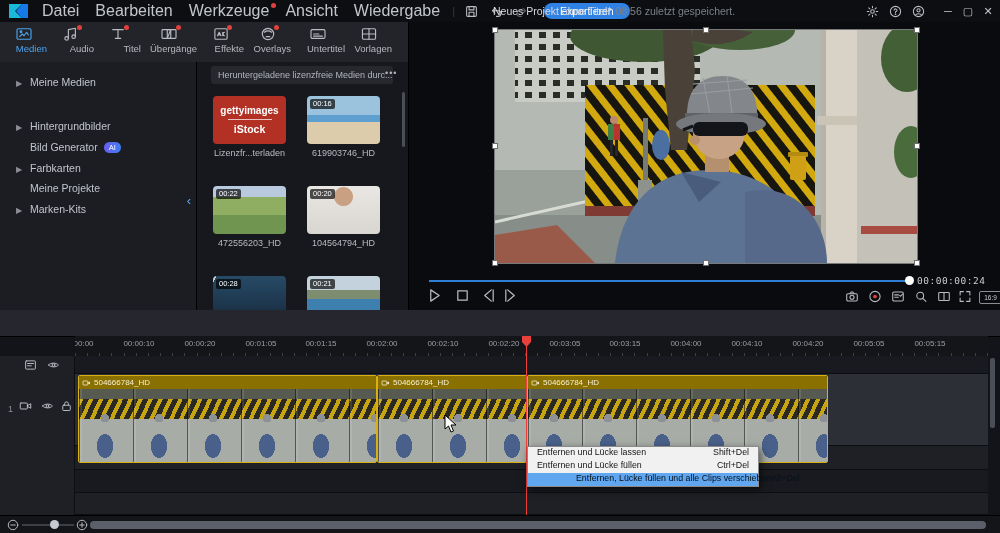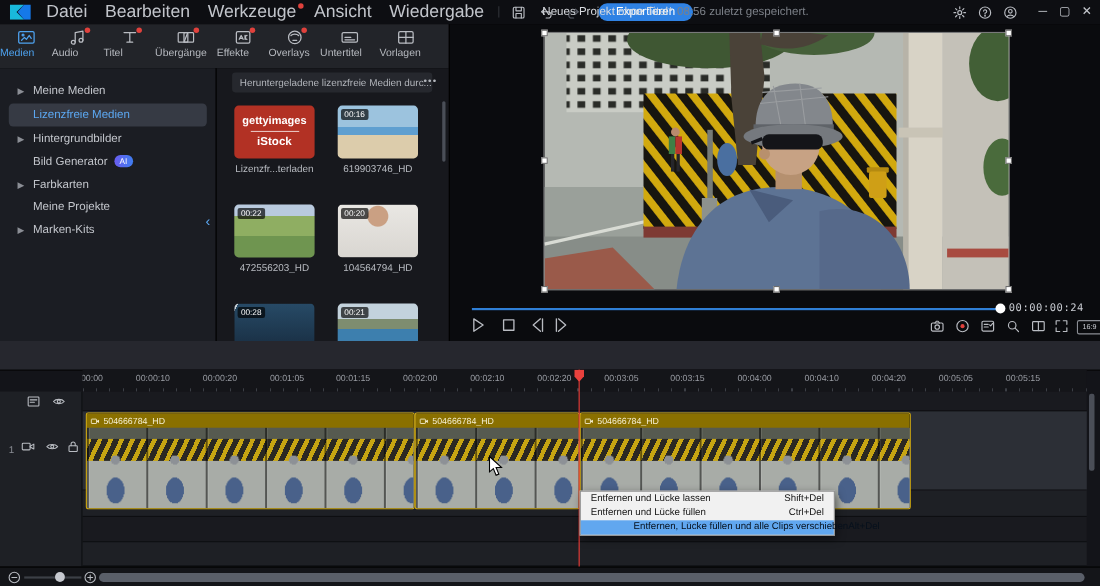--- a/index.html
+++ b/index.html
@@ -17,21 +17,21 @@
   .reddot{position:absolute;width:5px;height:5px;border-radius:50%;background:#e0413c;}
   .tb-ic{margin:0 6px;}
   #exportbtn{height:16px;padding:0 16px;background:#2f82e4;border-radius:9px;color:#fff;
              font-size:10.5px;line-height:16px;margin-left:10px;}
   #titleblock{left:457px;top:0;height:22px;line-height:22px;font-size:10.5px;white-space:nowrap;margin-left:36px;}
   #titleblock .t1{color:#d6d9de;}
   #titleblock .t2{color:#7c8088;margin-left:4px;}
   .winctl{font-size:11px;color:#c2c5cb;width:20px;text-align:center;line-height:22px;}
   
   #tabbar{left:0;top:22px;width:408px;height:40px;background:#222429;border-bottom:1px solid #000;display:flex;}
-  .tab{width:47px;padding-top:5px;text-align:left;position:relative;}
+  .tab{width:47px;padding-top:5px;text-align:right;position:relative;}
   .tab .tlabel{font-size:9.5px;color:#b6b9bf;margin-top:2px;white-space:nowrap;}
   .tab.active .tlabel{color:#4ea3f0;}
   .tab .tic{margin:0 auto;}
   .tab.active .ic{stroke:#4ea3f0;}
   
   #sidebar{left:0;top:62px;width:196px;height:248px;background:#1b1d23;}
   .sbitem{position:absolute;left:8px;width:180px;height:21px;line-height:21px;font-size:10.5px;color:#c2c5cb;}
   .sbitem .arrow{display:inline-block;width:14px;color:#8b8e95;font-size:8px;padding-left:8px;}
   .sbitem .noarrow{display:inline-block;width:14px;padding-left:8px;}
   .sbitem.sel{background:#363a44;border-radius:4px;color:#5ca8f2;}
@@ -228,21 +228,20 @@
       <svg class="tic ic" width="16" height="14" viewBox="0 0 18 16">
           <rect x="1.5" y="2" width="15" height="12" rx="1.5"></rect>
           <path d="M9 2v12M1.5 8h15"></path>
         </svg>
       <div class="tlabel">Vorlagen</div>
     </div>
   </div>
 
   <div id="sidebar" class="abs">
     <div class="sbitem" style="top:10px"><span class="arrow">▶</span><span>Meine Medien</span></div>
-    <div class="sbitem sel" style="top:32px"><span class="noarrow"></span><span>Lizenzfreie Medien</span></div>
     <div class="sbitem" style="top:54px"><span class="arrow">▶</span><span>Hintergrundbilder</span></div>
     <div class="sbitem" style="top:75px"><span class="noarrow"></span><span>Bild Generator</span><span class="aibadge">AI</span></div>
     <div class="sbitem" style="top:96px"><span class="arrow">▶</span><span>Farbkarten</span></div>
     <div class="sbitem" style="top:116px"><span class="noarrow"></span><span>Meine Projekte</span></div>
     <div class="sbitem" style="top:137px"><span class="arrow">▶</span><span>Marken-Kits</span></div>
   </div>
   <div id="collapse" class="abs">‹</div>
 
   <div id="mediapanel" class="abs">
     <div id="mediaheader" class="abs">Heruntergeladene lizenzfreie Medien durc...</div>

